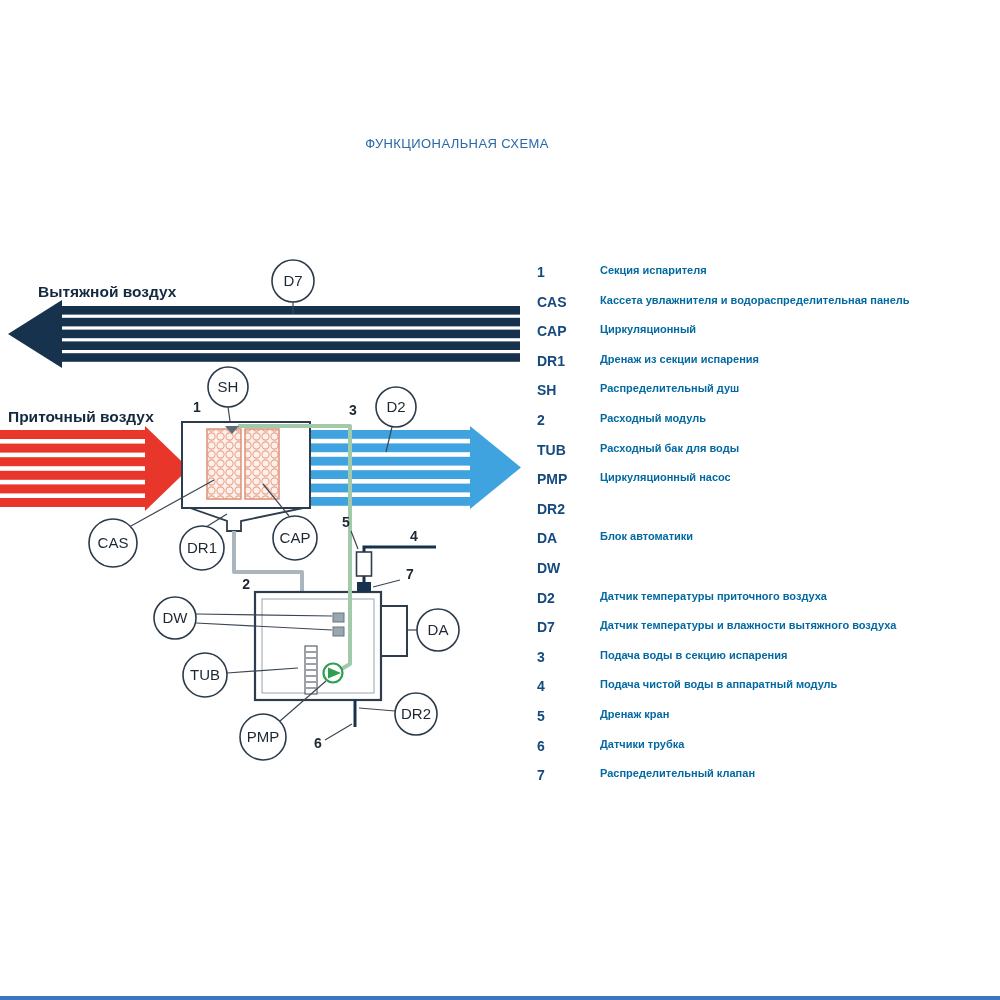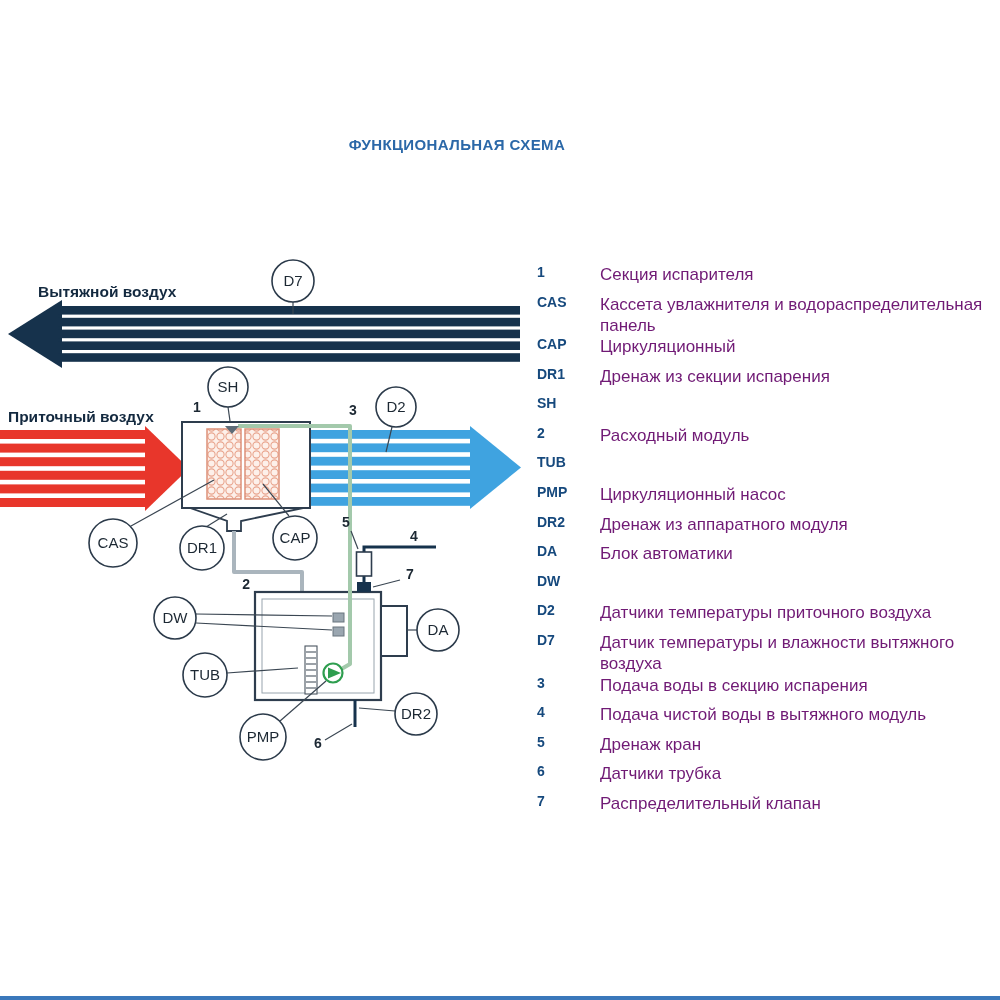--- a/index.html
+++ b/index.html
@@ -2,27 +2,27 @@
 <html><head>
 <meta charset="utf-8">
 <style>
   html,body{margin:0;padding:0;}
   body{
     width:1000px;height:1000px;position:relative;background:#ffffff;
     font-family:"Liberation Sans", sans-serif;overflow:hidden;
   }
   .title{
     position:absolute;top:136px;left:457px;transform:translateX(-50%);
-    font-size:15px;font-weight:bold;color:#2b68a8;letter-spacing:.4px;white-space:nowrap;
+    font-size:13px;font-weight:normal;color:#2b68a8;letter-spacing:.4px;white-space:nowrap;
   }
   .diagram-svg{position:absolute;left:0;top:0;}
   .legend{position:absolute;left:537px;top:264px;width:452px;}
   .legend-row{display:flex;align-items:flex-start;min-height:29.6px;}
   .legend-code{width:63px;flex:0 0 63px;font-weight:bold;color:#16497d;font-size:14px;line-height:1.25;}
-  .legend-label{flex:1;color:#701a75;font-size:17px;line-height:1.25;}
+  .legend-label{flex:1;color:#0369a1;font-size:11px;line-height:1.25;font-weight:bold;}
   .bottom-bar{position:absolute;left:0;right:0;bottom:0;height:4px;background:#3a78bb;}
   svg text{font-family:"Liberation Sans", sans-serif;}
   .circle-label{font-size:15px;fill:#1c2833;}
   .num-label{font-size:14px;font-weight:bold;fill:#1c2833;}
   .air-label{font-size:15.5px;font-weight:bold;fill:#13293f;}
 </style>
 </head>
 <body>
 
 <div class="title">ФУНКЦИОНАЛЬНАЯ СХЕМА</div>
@@ -192,58 +192,59 @@
   <div class="legend-row">
       <span class="legend-code">CAP</span>
       <span class="legend-label">Циркуляционный</span>
     </div>
   <div class="legend-row">
       <span class="legend-code">DR1</span>
       <span class="legend-label">Дренаж из секции испарения</span>
     </div>
   <div class="legend-row">
       <span class="legend-code">SH</span>
+      <span class="legend-label">Распределительный душ</span>
     </div>
   <div class="legend-row">
       <span class="legend-code">2</span>
       <span class="legend-label">Расходный модуль</span>
     </div>
   <div class="legend-row">
       <span class="legend-code">TUB</span>
+      <span class="legend-label">Расходный бак для воды</span>
     </div>
   <div class="legend-row">
       <span class="legend-code">PMP</span>
       <span class="legend-label">Циркуляционный насос</span>
     </div>
   <div class="legend-row">
       <span class="legend-code">DR2</span>
-      <span class="legend-label">Дренаж из аппаратного модуля</span>
     </div>
   <div class="legend-row">
       <span class="legend-code">DA</span>
       <span class="legend-label">Блок автоматики</span>
     </div>
   <div class="legend-row">
       <span class="legend-code">DW</span>
     </div>
   <div class="legend-row">
       <span class="legend-code">D2</span>
-      <span class="legend-label">Датчики температуры приточного воздуха</span>
+      <span class="legend-label">Датчик температуры приточного воздуха</span>
     </div>
   <div class="legend-row">
       <span class="legend-code">D7</span>
       <span class="legend-label">Датчик температуры и влажности вытяжного воздуха</span>
     </div>
   <div class="legend-row">
       <span class="legend-code">3</span>
       <span class="legend-label">Подача воды в секцию испарения</span>
     </div>
   <div class="legend-row">
       <span class="legend-code">4</span>
-      <span class="legend-label">Подача чистой воды в вытяжного модуль</span>
+      <span class="legend-label">Подача чистой воды в аппаратный модуль</span>
     </div>
   <div class="legend-row">
       <span class="legend-code">5</span>
       <span class="legend-label">Дренаж кран</span>
     </div>
   <div class="legend-row">
       <span class="legend-code">6</span>
       <span class="legend-label">Датчики трубка</span>
     </div>
   <div class="legend-row">

